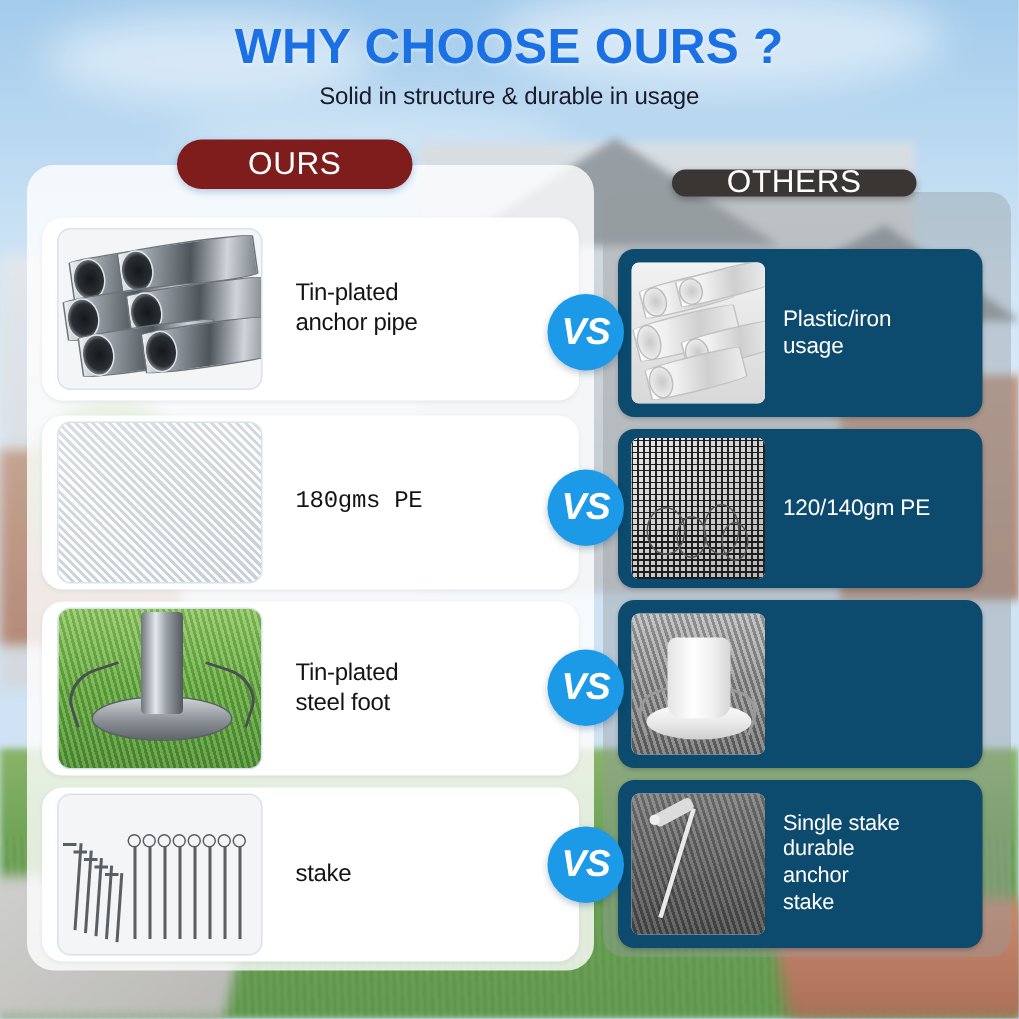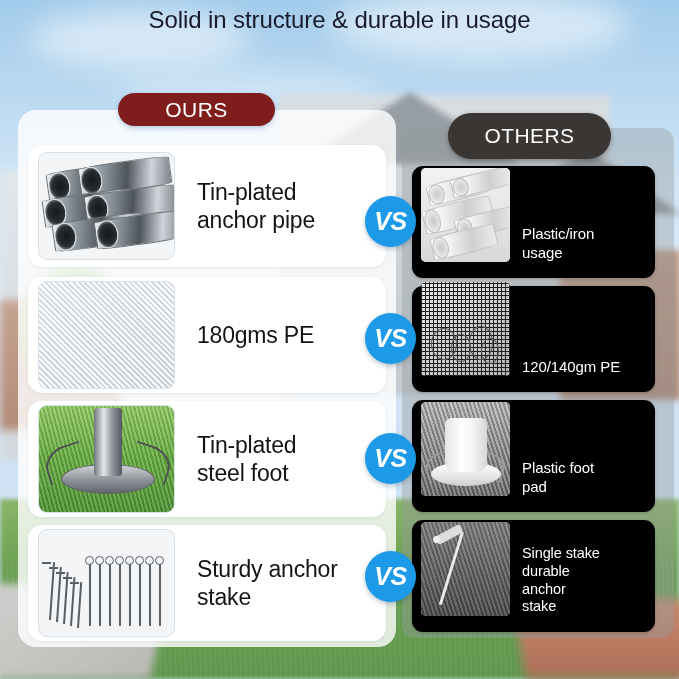--- a/index.html
+++ b/index.html
@@ -76,36 +76,36 @@
   #bg-veil { position:absolute; inset:0; background:rgba(210,230,245,.12); }
 
   
   .hdr { position:absolute; left:0; top:0; width:679px; text-align:center; z-index:5; }
   .hdr-title {
     font-size:33px; font-weight:bold; color:#1b71e4;
     letter-spacing:.2px; margin-top:14px; line-height:1.05;
     text-shadow:0 1px 2px rgba(255,255,255,.5);
   }
   .hdr-sub {
-    font-size:24px; color:#191a2a; margin-top:7px; line-height:1.1;
+    font-size:16px; color:#191a2a; margin-top:7px; line-height:1.1;
     letter-spacing:-.1px;
   }
 
   
   .badge {
     position:absolute; z-index:9; border-radius:999px; color:#fff;
     display:flex; align-items:center; justify-content:center;
     font-size:21px; letter-spacing:.4px;
   }
   #badge-ours {
     left:118px; top:93px; width:157px; height:33px;
     background:#7f1d1d; box-shadow:0 2px 5px rgba(0,60,140,.25);
   }
   #badge-others {
-    left:448px; top:113px; width:163px; height:46px;
+    left:448px; top:113px; width:163px; height:18px;
     background:#393634; box-shadow:0 2px 5px rgba(0,0,0,.3);
   }
 
   
   #panel-ours {
     position:absolute; left:18px; top:110px; width:378px; height:537px;
     background:rgba(255,255,255,.80); border-radius:18px; z-index:3;
   }
   #panel-others {
     position:absolute; left:402px; top:128px; width:272px; height:510px;
@@ -118,29 +118,29 @@
     background:#fff; border-radius:14px;
     display:flex; align-items:center; padding:0 10px;
     box-shadow:0 1px 3px rgba(60,90,120,.10);
   }
   .ours-thumb {
     width:137px; height:108px; flex:0 0 137px;
     border:1px solid #d6e2ec; border-radius:9px; overflow:hidden;
     background:#f3f5f7; position:relative;
   }
   .ours-label {
-    font-size:23px; color:#141414; line-height:1.22; margin-left:22px;
+    font-size:16px; color:#141414; line-height:1.22; margin-left:22px;
     letter-spacing:-.2px;
   }
 
   
   .others-row {
     position:absolute; left:412px; width:243px; z-index:4;
-    background:#000000; border-radius:11px;
-    display:flex; align-items:flex-end; padding:16px 9px;
+    background:#0c4a6e; border-radius:11px;
+    display:flex; align-items:center; padding:16px 9px;
     box-shadow:0 1px 3px rgba(0,0,0,.20);
   }
   .others-thumb {
     width:89px; height:94px; flex:0 0 89px;
     border-radius:5px; overflow:hidden; background:#dcdcdc; position:relative;
   }
   .others-label {
     font-size:15px; color:#fff; line-height:1.22; margin-left:12px;
     letter-spacing:-.1px;
   }
@@ -297,20 +297,21 @@
   <div class="bg-brick2"></div>
   <div class="bg-shrub"></div>
   <div class="bg-grass"></div>
   <div class="bg-grass-hi"></div>
   <div class="bg-path"></div>
   <div class="bg-mulch"></div>
   <div id="bg-veil"></div>
 </div>
 
 <div class="hdr">
+  <div class="hdr-title">WHY CHOOSE OURS ?</div>
   <div class="hdr-sub">Solid in structure &amp; durable in usage</div>
 </div>
 
 <div id="panel-ours"></div>
 <div id="panel-others"></div>
 
 <div class="badge" id="badge-ours">OURS</div>
 <div class="badge" id="badge-others">OTHERS</div>
 
 <div class="ours-row" style="top:145px; height:122px;">
@@ -323,21 +324,21 @@
       <div class="pipe" style="left:14px; top:64px; width:92px; height:30px; transform:rotate(-8deg);"></div>
       <div class="pipe" style="left:56px; top:62px; width:86px; height:30px; transform:rotate(-8deg);"></div>
     </div>
   </div>
   <div class="ours-label">
     <div>Tin-plated</div>
     <div>anchor pipe</div>
   </div>
 </div>
 
-<div class="ours-row" style="top:277px; height:116px;">
+<div class="ours-row" style="top:277px; height:116px;font-family:Liberation Mono, monospace;">
   <div class="ours-thumb">
     <div class="pe-ours"></div>
   </div>
   <div class="ours-label">
     <div>180gms PE</div>
   </div>
 </div>
 
 <div class="ours-row" style="top:401px; height:116px;">
   <div class="ours-thumb">
@@ -380,21 +381,20 @@
         <div class="stake-pin" style="left: 90px; top: 34px; height: 62px;"></div>
         <div class="stake-ring" style="left: 96px; top: 26px;"></div>
         <div class="stake-pin" style="left: 100px; top: 34px; height: 62px;"></div>
         <div class="stake-ring" style="left: 106px; top: 26px;"></div>
         <div class="stake-pin" style="left: 110px; top: 34px; height: 62px;"></div>
         <div class="stake-ring" style="left: 116px; top: 26px;"></div>
         <div class="stake-pin" style="left: 120px; top: 34px; height: 62px;"></div>
       </div>
   </div>
   <div class="ours-label">
-    <div>Sturdy anchor</div>
     <div>stake</div>
   </div>
 </div>
 
 <div class="others-row" style="top:166px; height:112px;">
   <div class="others-thumb">
     <div class="art" style="background:linear-gradient(180deg,#f2f2f2,#d8d8d8)">
       <div class="pvc" style="left:6px;  top:10px; width:62px; height:22px; transform:rotate(-14deg);"></div>
       <div class="pvc" style="left:30px; top:4px;  width:62px; height:20px; transform:rotate(-14deg);"></div>
       <div class="pvc" style="left:2px;  top:34px; width:70px; height:26px; transform:rotate(-14deg);"></div>
@@ -424,24 +424,20 @@
 <div class="others-row" style="top:400px; height:112px;">
   <div class="others-thumb">
     <div class="grass-gray"></div>
     <div class="art">
       <div class="pad-arm" style="left:4px;  top:52px; transform:rotate(-20deg);"></div>
       <div class="pad-arm" style="left:58px; top:52px; transform:scaleX(-1) rotate(-20deg);"></div>
       <div class="pad-base"></div>
       <div class="pad-cone"></div>
     </div>
   </div>
-  <div class="others-label">
-    <div>Plastic foot</div>
-    <div>pad</div>
-  </div>
 </div>
 
 <div class="others-row" style="top:520px; height:112px;">
   <div class="others-thumb">
     <div class="grass-gray" style="filter:brightness(.72)"></div>
     <div class="art">
       <div class="bad-stake"></div>
       <div class="bad-stake-head"></div>
       <div class="bad-stake-dot"></div>
     </div>

